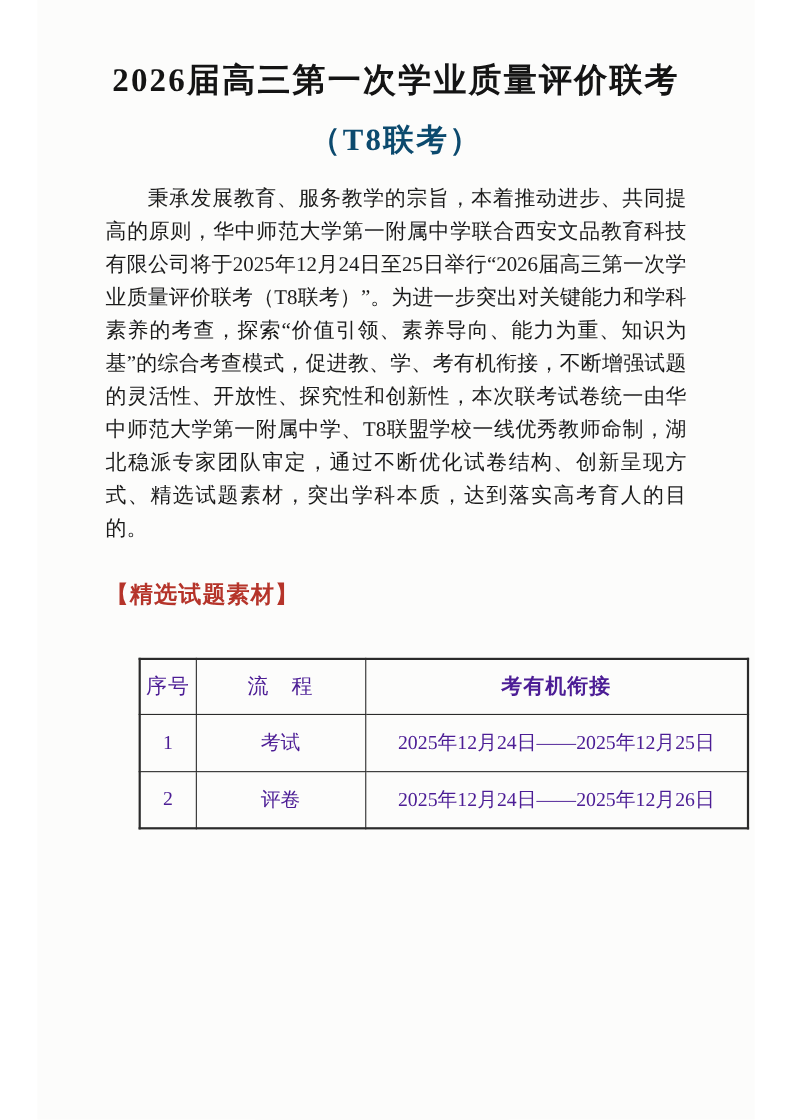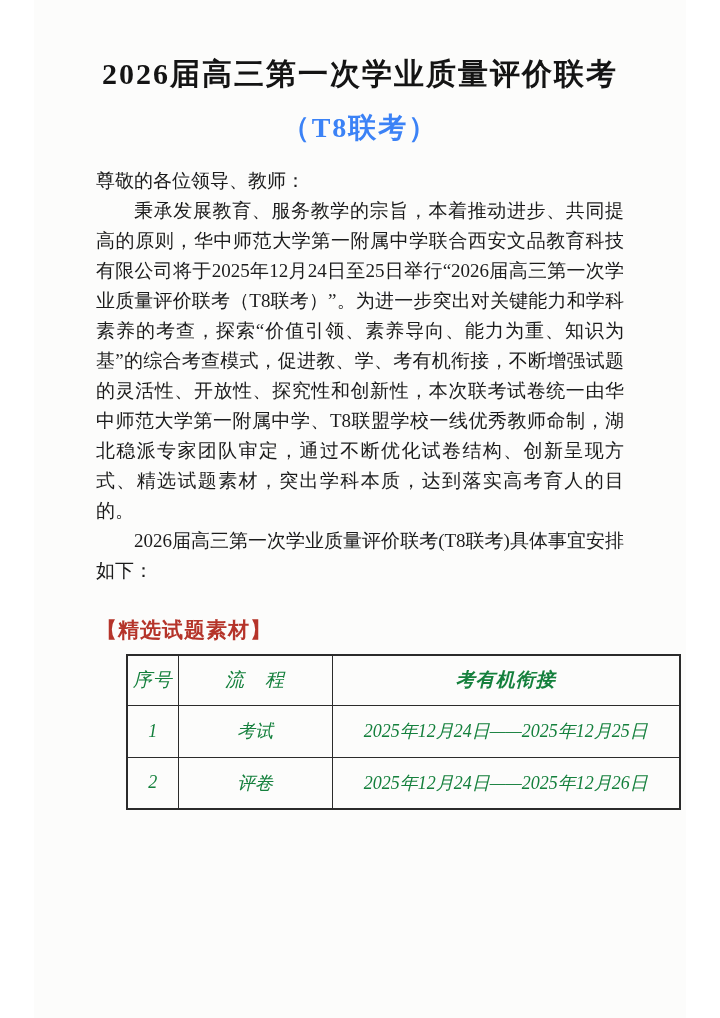--- a/index.html
+++ b/index.html
@@ -25,48 +25,47 @@
     line-height: 40px;
     color: #141414;
   }
   .doc-subtitle {
     text-align: center;
     font-size: 28px;
     font-weight: 700;
     letter-spacing: 2px;
     line-height: 36px;
     margin-top: 16px;
-    color: #3b82f6;
+    color: #0c4a6e;
   }
   .body-text {
     margin-top: 20px;
     font-size: 19px;
     line-height: 30px;
     text-align: justify;
     color: #1b1b1b;
   }
   .body-text p { text-indent: 2em; }
   .body-text p.salutation { text-indent: 0; }
   .bold-inline { font-weight: 700; color: #0f0f0f; }
   .section-heading {
     margin-top: 30px;
     font-size: 21px;
     font-weight: 700;
     letter-spacing: 1px;
     color: #b5342a;
   }
   .schedule-table {
-    margin-top: 10px;
+    margin-top: 44px;
     margin-left: 30px;
     border-collapse: collapse;
     table-layout: fixed;
     width: 553px;
     font-size: 18px;
-    color: #15803d;
-    font-style: italic;
+    color: #4c1d95;
   }
   .schedule-table th, .schedule-table td {
     border: 1px solid #2b2b2b;
     text-align: center;
     vertical-align: middle;
   }
   .schedule-table { border: 2px solid #2b2b2b; }
   .schedule-table thead th { height: 50px; font-weight: 400; font-size: 19px; letter-spacing: 1px; }
   .schedule-table thead th.bold-head { font-weight: 700; }
   .schedule-table tbody td { height: 52px; }
@@ -90,23 +89,21 @@
 </head>
 <body>
 
 <div class="page">
   <div class="content">
 
     <div class="doc-title">2026届高三第一次学业质量评价联考</div>
     <div class="doc-subtitle">（T8联考）</div>
 
     <div class="body-text">
-      <p class="salutation">尊敬的各位领导、教师：</p>
       <p>秉承发展教育、服务教学的宗旨，本着推动进步、共同提高的原则，华中师范大学第一附属中学联合西安文品教育科技有限公司将于2025年12月24日至25日举行“2026届高三第一次学业质量评价联考（T8联考）”。为进一步突出对关键能力和学科素养的考查，探索“价值引领、素养导向、能力为重、知识为基”的综合考查模式，促进教、学、考有机衔接，不断增强试题的灵活性、开放性、探究性和创新性，本次联考试卷统一由华中师范大学第一附属中学、T8联盟学校一线优秀教师命制，湖北稳派专家团队审定，通过不断优化试卷结构、创新呈现方式、精选试题素材，突出学科本质，达到落实高考育人的目的。</p>
-      <p>2026届高三第一次学业质量评价联考(T8联考)具体事宜安排如下：</p>
     </div>
 
     <div class="section-heading">【精选试题素材】</div>
 
     <table class="schedule-table">
       <colgroup>
         <col style="width:51px">
         <col style="width:154px">
         <col style="width:348px">
       </colgroup>

